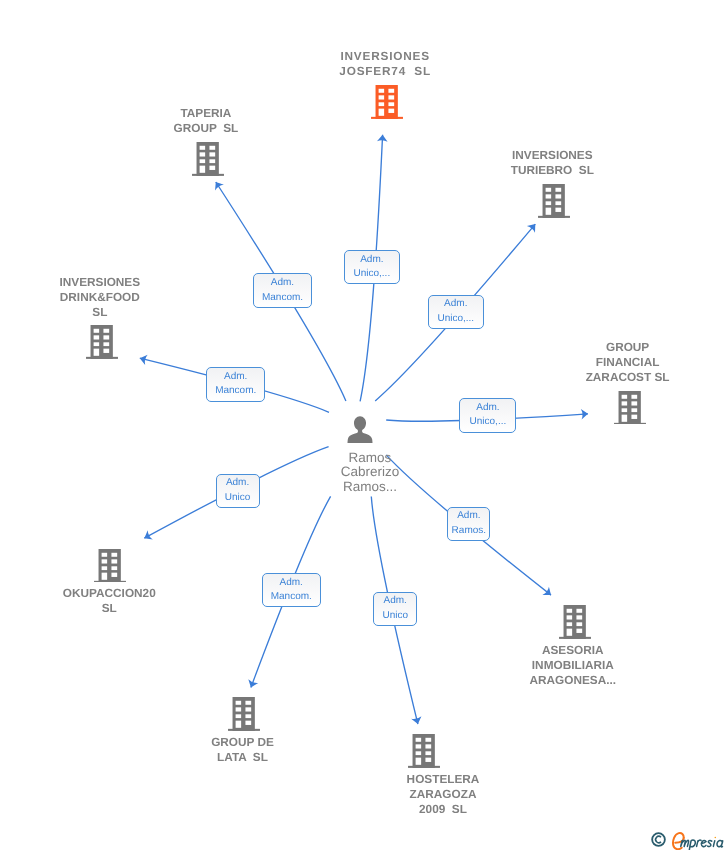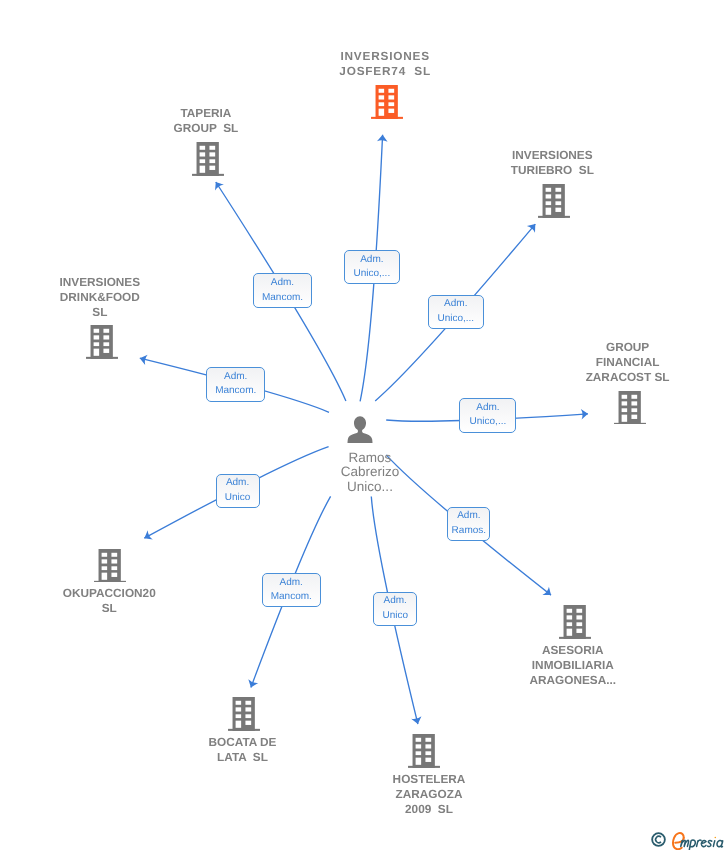--- a/index.html
+++ b/index.html
@@ -174,36 +174,36 @@
           <rect x="0" y="31.1" width="31.2" height="2.0"></rect>
           <rect x="7.4" y="3.7" width="5.4" height="3.9" fill="#fff"></rect>
           <rect x="17.0" y="3.7" width="5.6" height="3.9" fill="#fff"></rect>
           <rect x="7.4" y="10.1" width="5.4" height="4.1" fill="#fff"></rect>
           <rect x="17.0" y="10.1" width="5.6" height="4.1" fill="#fff"></rect>
           <rect x="7.4" y="16.9" width="5.4" height="3.7" fill="#fff"></rect>
           <rect x="17.0" y="16.9" width="5.6" height="3.7" fill="#fff"></rect>
           <rect x="7.4" y="23.1" width="5.4" height="7.0" fill="#fff"></rect>
           <rect x="17.0" y="23.1" width="5.6" height="4.2" fill="#fff"></rect>
         </svg></div>
-  <div class="cap" style="left:242.50px;top:735.30px"><div>BOCATA DE</div><div>LATA  SL</div></div>
+  <div class="cap" style="left:242.50px;top:735.30px"><div>GROUP DE</div><div>LATA  SL</div></div>
 </div>
 <div style="position:absolute;left:0;top:0;width:0;height:0">
   <div class="icon" style="left:424.05px;top:733.80px"><svg width="32.00" height="33.90" viewBox="0 0 31.2 33.1" fill="#777777">
           <path d="M4.4 0 H26.2 V33.1 H4.4 Z"></path>
           <rect x="0" y="31.1" width="31.2" height="2.0"></rect>
           <rect x="7.4" y="3.7" width="5.4" height="3.9" fill="#fff"></rect>
           <rect x="17.0" y="3.7" width="5.6" height="3.9" fill="#fff"></rect>
           <rect x="7.4" y="10.1" width="5.4" height="4.1" fill="#fff"></rect>
           <rect x="17.0" y="10.1" width="5.6" height="4.1" fill="#fff"></rect>
           <rect x="7.4" y="16.9" width="5.4" height="3.7" fill="#fff"></rect>
           <rect x="17.0" y="16.9" width="5.6" height="3.7" fill="#fff"></rect>
           <rect x="7.4" y="23.1" width="5.4" height="7.0" fill="#fff"></rect>
           <rect x="17.0" y="23.1" width="5.6" height="4.2" fill="#fff"></rect>
         </svg></div>
-  <div class="cap" style="left:429px;top:771.70px"><div>HOSTELERA</div><div>ZARAGOZA</div><div>2009  SL</div></div>
+  <div class="cap" style="left:443px;top:771.70px"><div>HOSTELERA</div><div>ZARAGOZA</div><div>2009  SL</div></div>
 </div>
 <div class="elabel" style="left:343.80px;top:250.40px;width:56.10px;height:34.00px">
       <div>Adm.</div>
       <div>Unico,...</div>
     </div>
 <div class="elabel" style="left:252.70px;top:273.40px;width:59.60px;height:34.60px">
       <div>Adm.</div>
       <div>Mancom.</div>
     </div>
 <div class="elabel" style="left:427.90px;top:294.70px;width:55.80px;height:34.30px">
@@ -231,21 +231,21 @@
       <div>Mancom.</div>
     </div>
 <div class="elabel" style="left:373.30px;top:591.50px;width:43.90px;height:34.50px">
       <div>Adm.</div>
       <div>Unico</div>
     </div>
 <div style="position:absolute;left:0;top:0;width:0;height:0">
   <div class="icon" style="left:360.40px;top:415.70px"><svg width="26.8" height="27.8" viewBox="0 0 26.8 27.8" fill="#777777">
           <path d="M13.4 0.2C10.05 0.2 7.35 3.15 7.35 7.1c0 2.85 1.35 5.35 3.25 6.5.45.28.7.62.7 1.1v1.0c0 .62-.4 1.05-1.1 1.3-2.45.85-4.3 1.4-5.5 2.05C2.6 20.1 1.55 21.4 1.2 23.6 1.0 24.9.9 26.3.85 27.6h25.1c-.05-1.3-.15-2.7-.35-4.0-.35-2.2-1.4-3.5-3.5-4.65-1.2-.65-3.05-1.2-5.5-2.05-.7-.25-1.1-.68-1.1-1.3v-1.0c0-.48.25-.82.7-1.1 1.9-1.15 3.25-3.65 3.25-6.5C19.45 3.15 16.75.2 13.4.2z"></path>
         </svg></div>
-  <div id="pcap" style="left:370px;top:450.90px"><div>Ramos</div><div>Cabrerizo</div><div>Unico...</div></div>
+  <div id="pcap" style="left:370px;top:450.90px"><div>Ramos</div><div>Cabrerizo</div><div>Ramos...</div></div>
 </div>
 <div id="footer" style="left:651.2px;top:827.6px">
       <svg width="76.0" height="29.2" viewBox="0 0 72.8 28">
         <g>
           <circle cx="7.15" cy="11.05" r="6.1" fill="none" stroke="#2a5c6d" stroke-width="1.75"></circle>
           <path d="M9.55 8.85 A3.05 3.05 0 1 0 9.55 13.3" fill="none" stroke="#2a5c6d" stroke-width="1.5"></path>
         </g>
         <g fill="none" stroke="#f7751b" stroke-width="1.9" stroke-linecap="round" stroke-linejoin="round">
           <path d="M31.3 9.6 C31.6 6.2 29.3 4.2 26.6 4.9 C22.6 5.9 20.3 12.0 21.3 16.6 C22.1 20.3 26.3 21.5 29.4 18.9"></path>
           <path d="M31.3 9.6 C31.0 12.8 27.2 14.1 23.2 14.1"></path>

